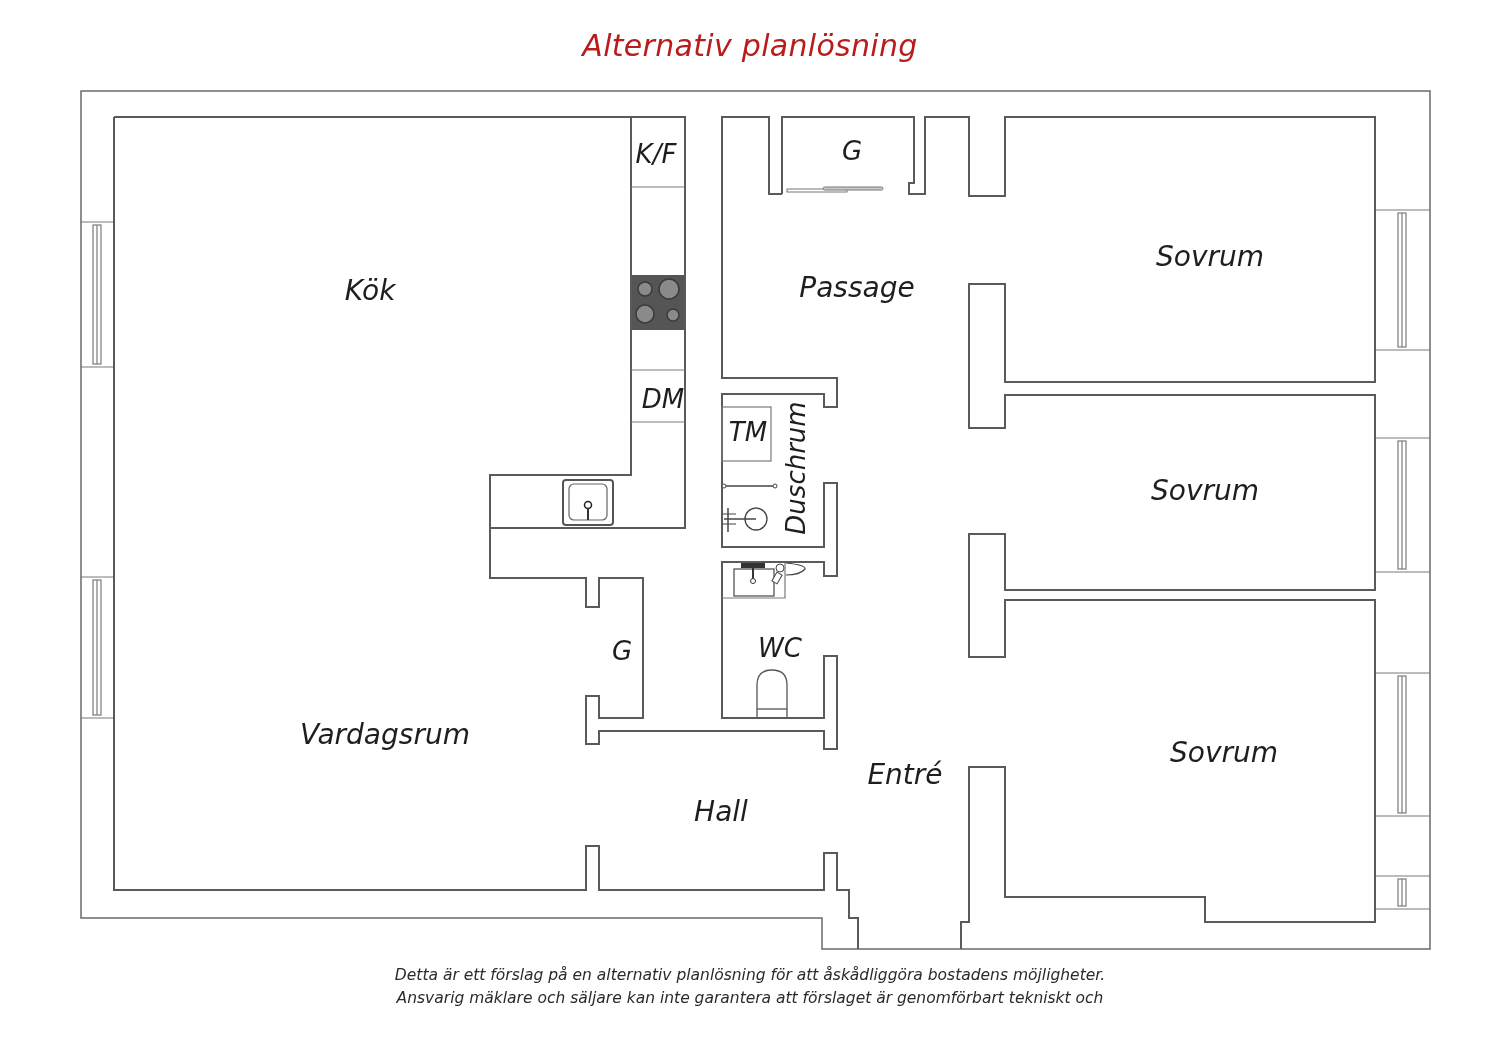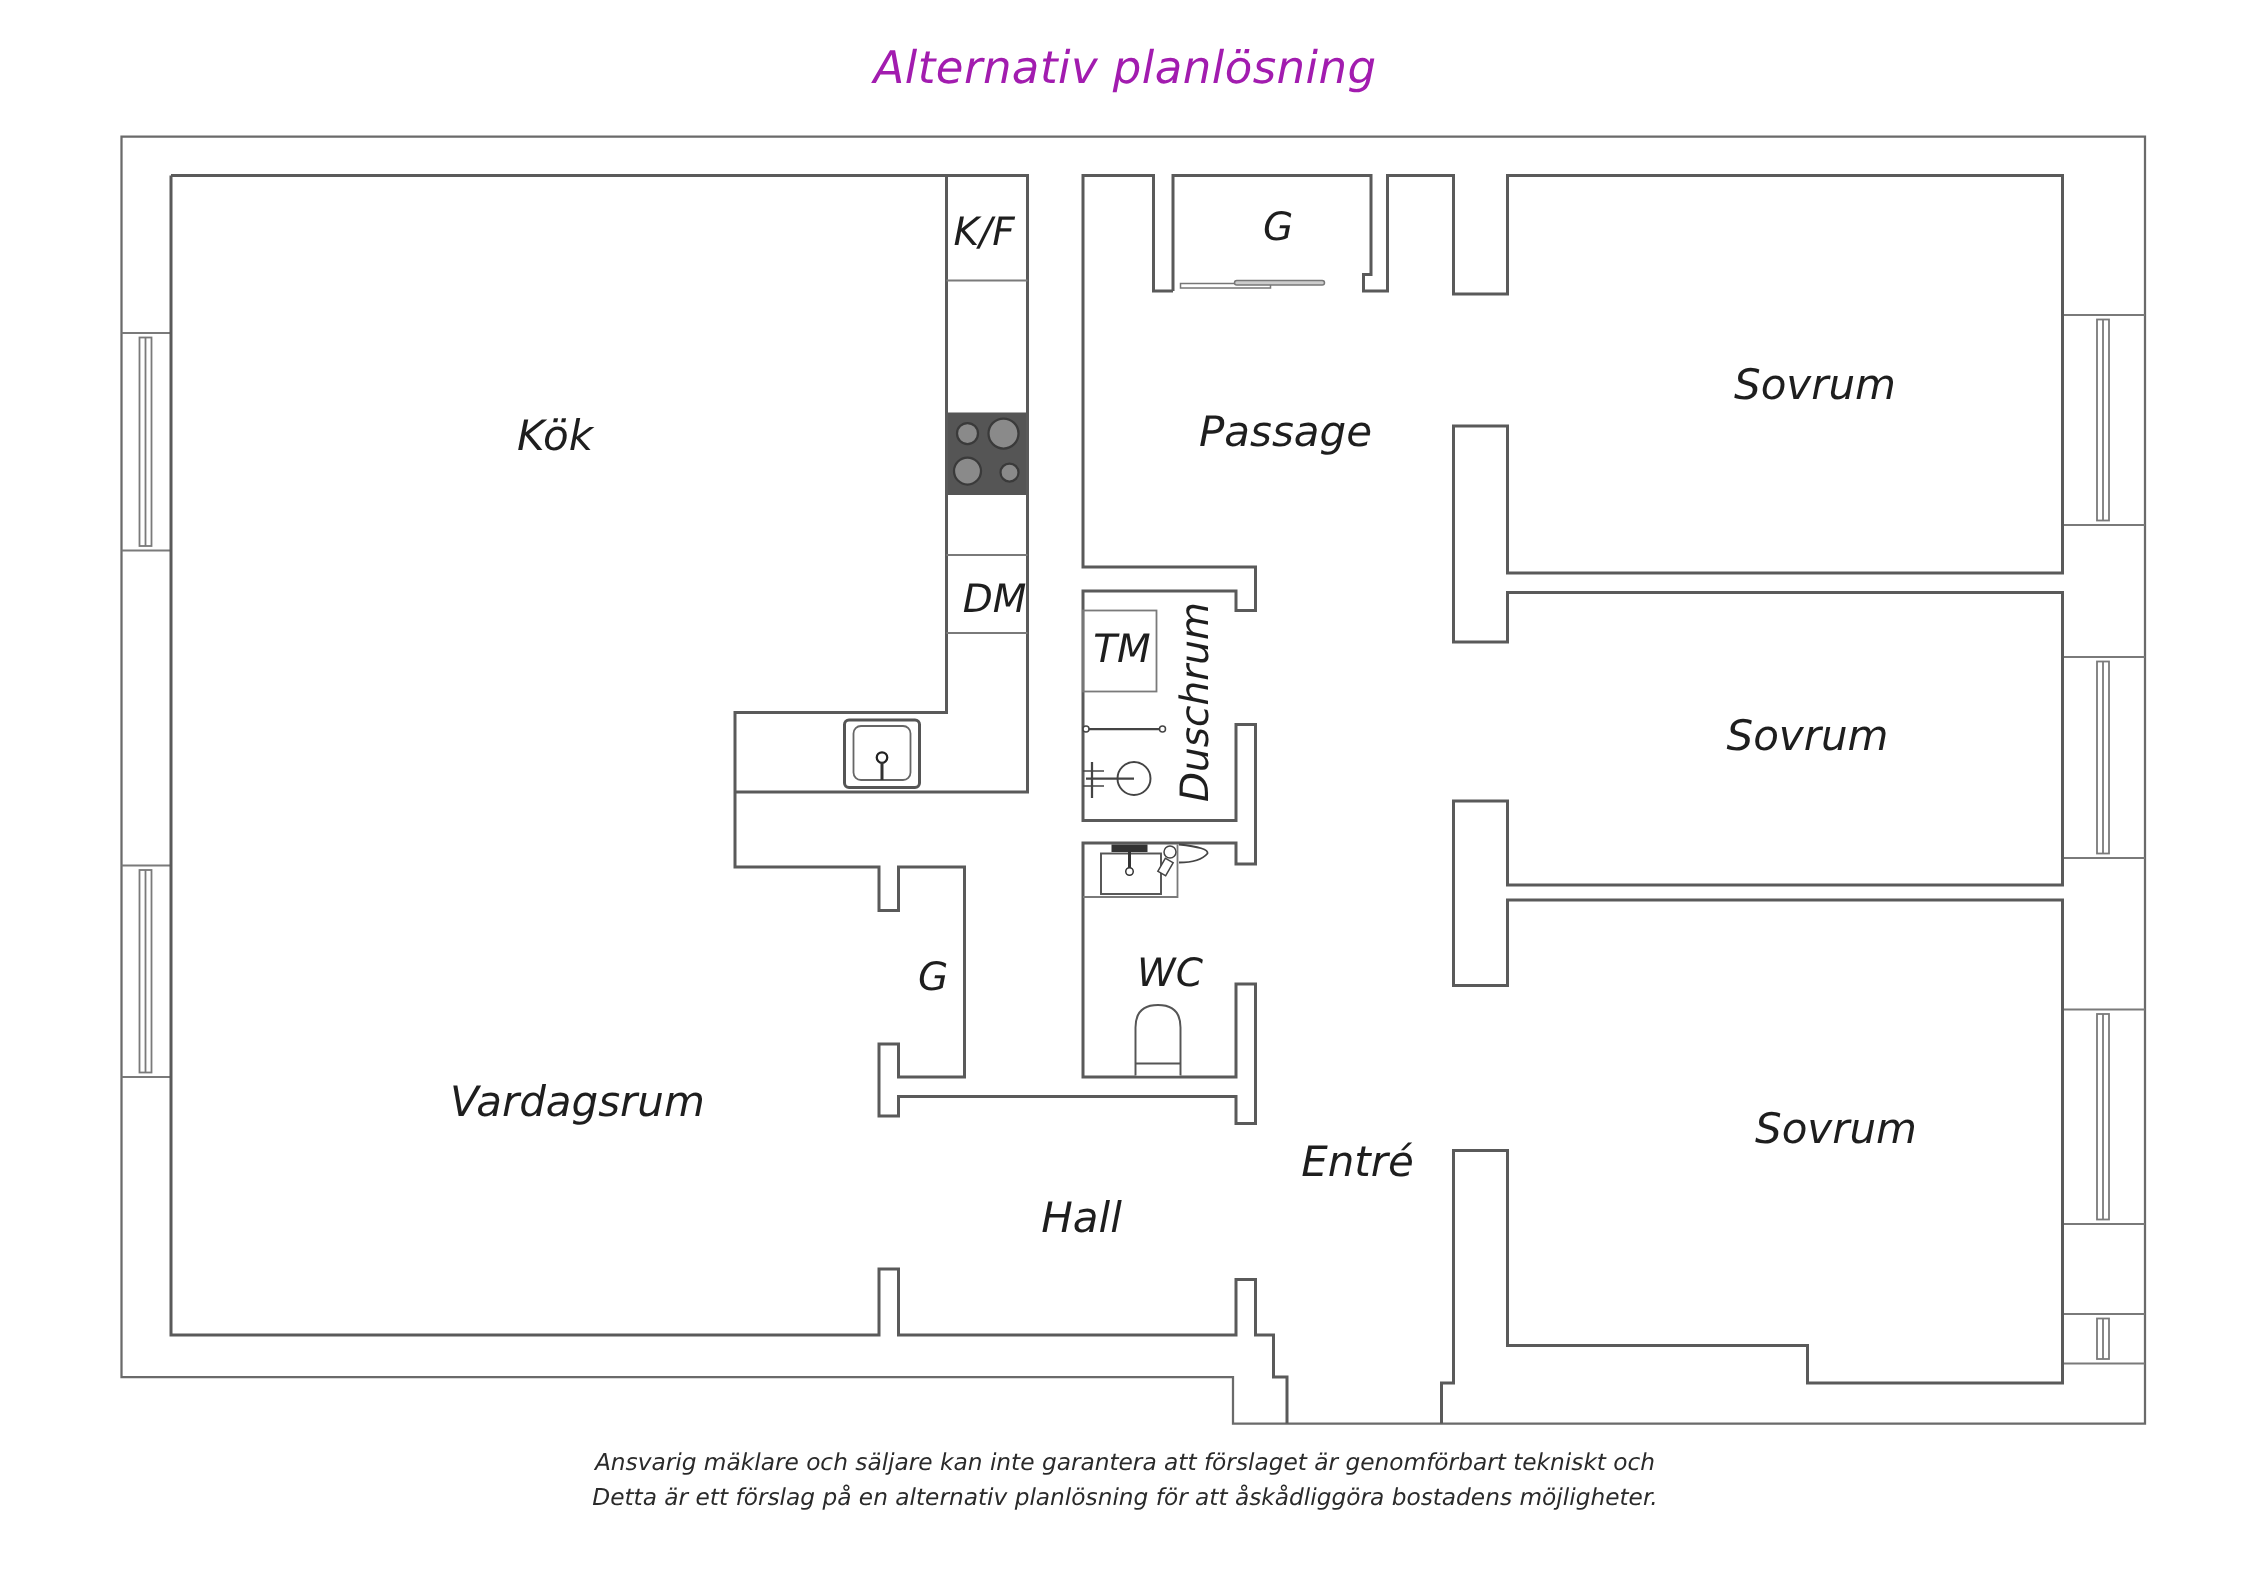--- a/index.html
+++ b/index.html
@@ -1,20 +1,20 @@
 <!DOCTYPE html>
 <html><head>
 <meta charset="utf-8">
 <style>
   html, body { margin: 0; padding: 0; background: #ffffff; }
   body { width: 1500px; height: 1060px; position: relative; overflow: hidden; }
   .title {
     position: absolute; left: 0; width: 1500px; top: 28px;
     text-align: center; font-family: "DejaVu Sans", sans-serif;
-    font-style: italic; font-size: 30px; color: #a21caf; letter-spacing: 0.3px;
+    font-style: italic; font-size: 30px; color: #b91c1c; letter-spacing: 0.3px;
   }
   .disclaimer {
     position: absolute; left: 300px; width: 900px; top: 964px;
     text-align: center; font-family: "DejaVu Sans", sans-serif;
     font-style: italic; font-size: 15.5px; line-height: 23px; color: #2a2a2a;
   }
   .disclaimer div { white-space: nowrap; }
   svg.plan { position: absolute; left: 0; top: 0; }
   .w { fill: none; stroke: #5a5a5a; stroke-width: 2; stroke-linejoin: miter; }
   .wt { fill: none; stroke: #6a6a6a; stroke-width: 1.5; }
@@ -137,15 +137,15 @@
   <text class="lbl" x="0" y="0" font-size="26" text-anchor="middle" transform="translate(805,468) rotate(-90)">Duschrum</text>
   <text class="lbl" x="780" y="657" font-size="26" text-anchor="middle">WC</text>
   <text class="lbl" x="721" y="821" font-size="28" text-anchor="middle">Hall</text>
   <text class="lbl" x="905" y="784" font-size="28" text-anchor="middle">Entré</text>
   <text class="lbl" x="1210" y="266" font-size="28" text-anchor="middle">Sovrum</text>
   <text class="lbl" x="1205" y="500" font-size="28" text-anchor="middle">Sovrum</text>
   <text class="lbl" x="1224" y="762" font-size="28" text-anchor="middle">Sovrum</text>
 </svg>
 
 <div class="disclaimer">
+  <div>Detta är ett förslag på en alternativ planlösning för att åskådliggöra bostadens möjligheter.</div>
   <div>Ansvarig mäklare och säljare kan inte garantera att förslaget är genomförbart tekniskt och</div>
-  <div>Detta är ett förslag på en alternativ planlösning för att åskådliggöra bostadens möjligheter.</div>
 </div>
 
 </body></html>

